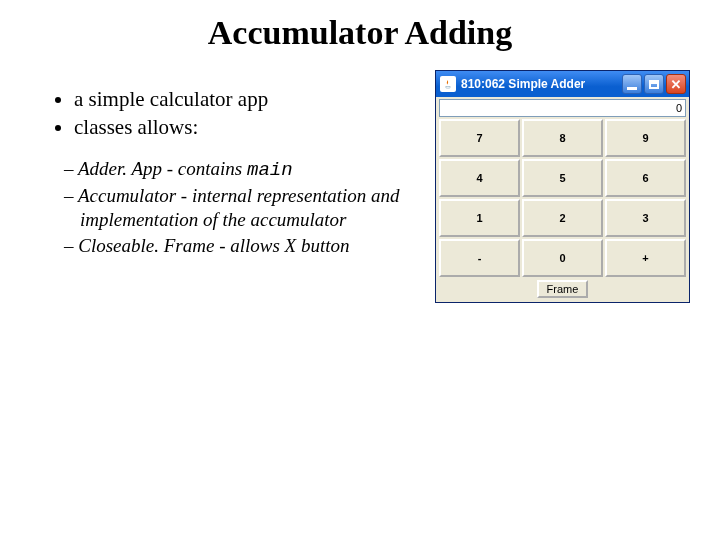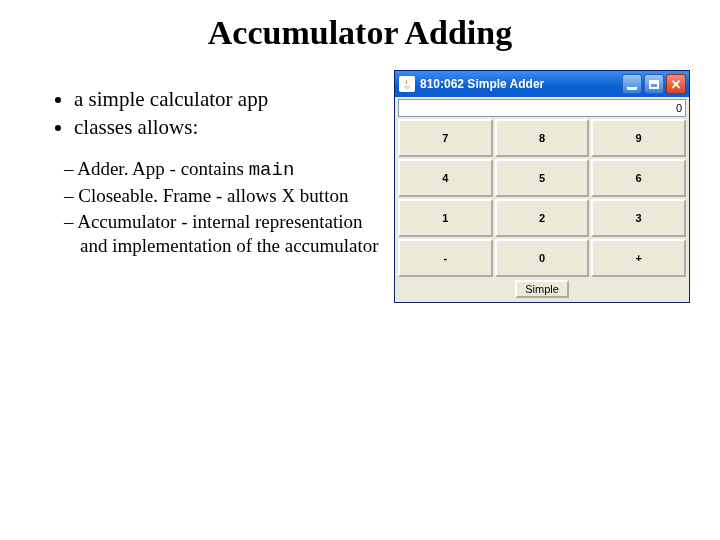--- a/index.html
+++ b/index.html
@@ -33,39 +33,40 @@
     padding-left: 28px;
   }
   ul.bullets > li {
     margin-bottom: 2px;
   }
   ul.dash {
     list-style: none;
     margin: 4px 0 0 0;
     padding-left: 34px;
     font-size: 19px;
+    font-style: italic;
   }
   ul.dash > li {
     text-indent: -16px;
     padding-left: 16px;
     margin-bottom: 2px;
   }
   ul.dash > li::before {
     content: "– ";
   }
   .mono { font-family: "Courier New", monospace; }
   .right {
     flex: 1;
     display: flex;
     justify-content: flex-end;
   }
 
   
   .appwin {
-    width: 296px;
+    width: 255px;
     border: 1px solid #0a246a;
     background: #ece9d8;
     font-family: Tahoma, Verdana, sans-serif;
     font-size: 11px;
     color: #000;
   }
   .titlebar {
     height: 26px;
     background: linear-gradient(to bottom, #3f8cf3 0%, #0a5fd0 60%, #0a5fd0 100%);
     display: flex;
@@ -169,22 +170,22 @@
 
   <div class="left">
     <ul class="bullets">
       <li>a simple calculator app</li>
       <li>classes allows:</li>
     </ul>
     <ul class="dash">
       <li>
         <span>Adder. App - contains </span><span class="mono">main</span>
       </li>
+      <li>Accumulator - internal representation and implementation of the accumulator</li>
       <li>Closeable. Frame - allows X button</li>
-      <li>Accumulator - internal representation and implementation of the accumulator</li>
     </ul>
   </div>
 
   <div class="right">
     <div class="appwin">
       <div class="titlebar">
         <span class="java-icon">
           <svg viewBox="0 0 24 24">
               <path d="M8 3 C14 6 6 10 12 13 C10 11 16 7 8 3 Z" fill="#e76f00"></path>
               <path d="M6 16 C4 18 20 18 18 16 C16 17 8 17 6 16 Z M6 19 C4 21 20 21 18 19 C16 20 8 20 6 19 Z" fill="#5382a1"></path>
@@ -215,19 +216,19 @@
           <div class="key">5</div>
           <div class="key">6</div>
           <div class="key">1</div>
           <div class="key">2</div>
           <div class="key">3</div>
           <div class="key">-</div>
           <div class="key">0</div>
           <div class="key">+</div>
         </div>
         <div class="clear-row">
-          <button class="btn-clear">Simple</button>
+          <button class="btn-clear">Frame</button>
         </div>
       </div>
     </div>
   </div>
 
 </div>
 
 </body></html>

